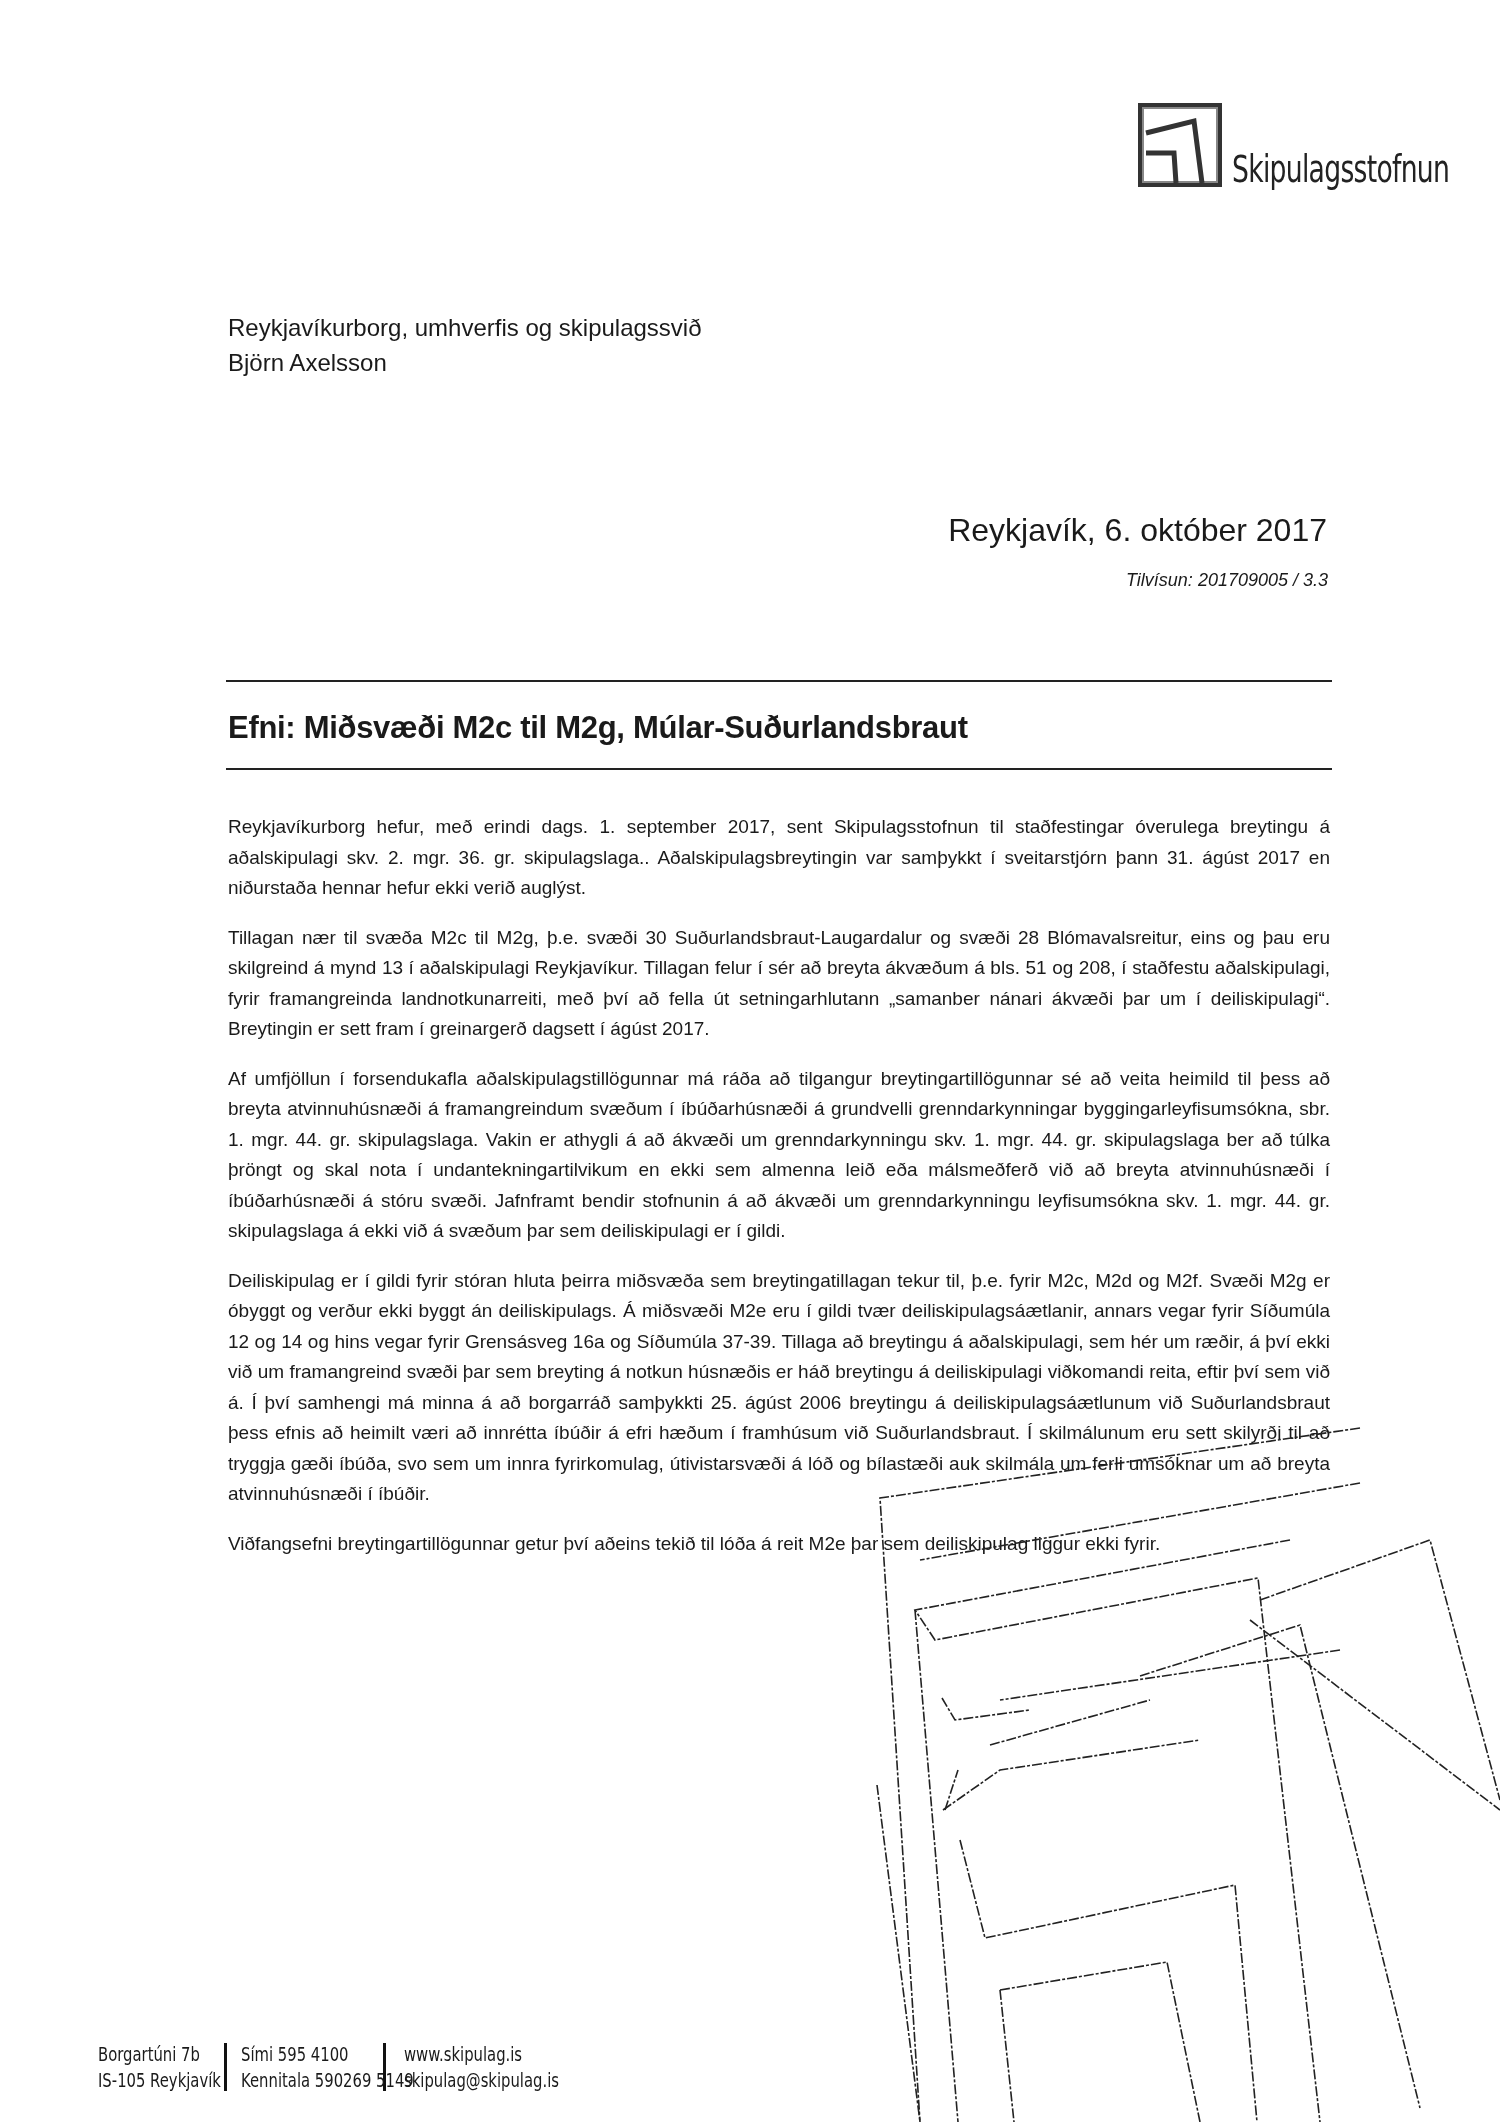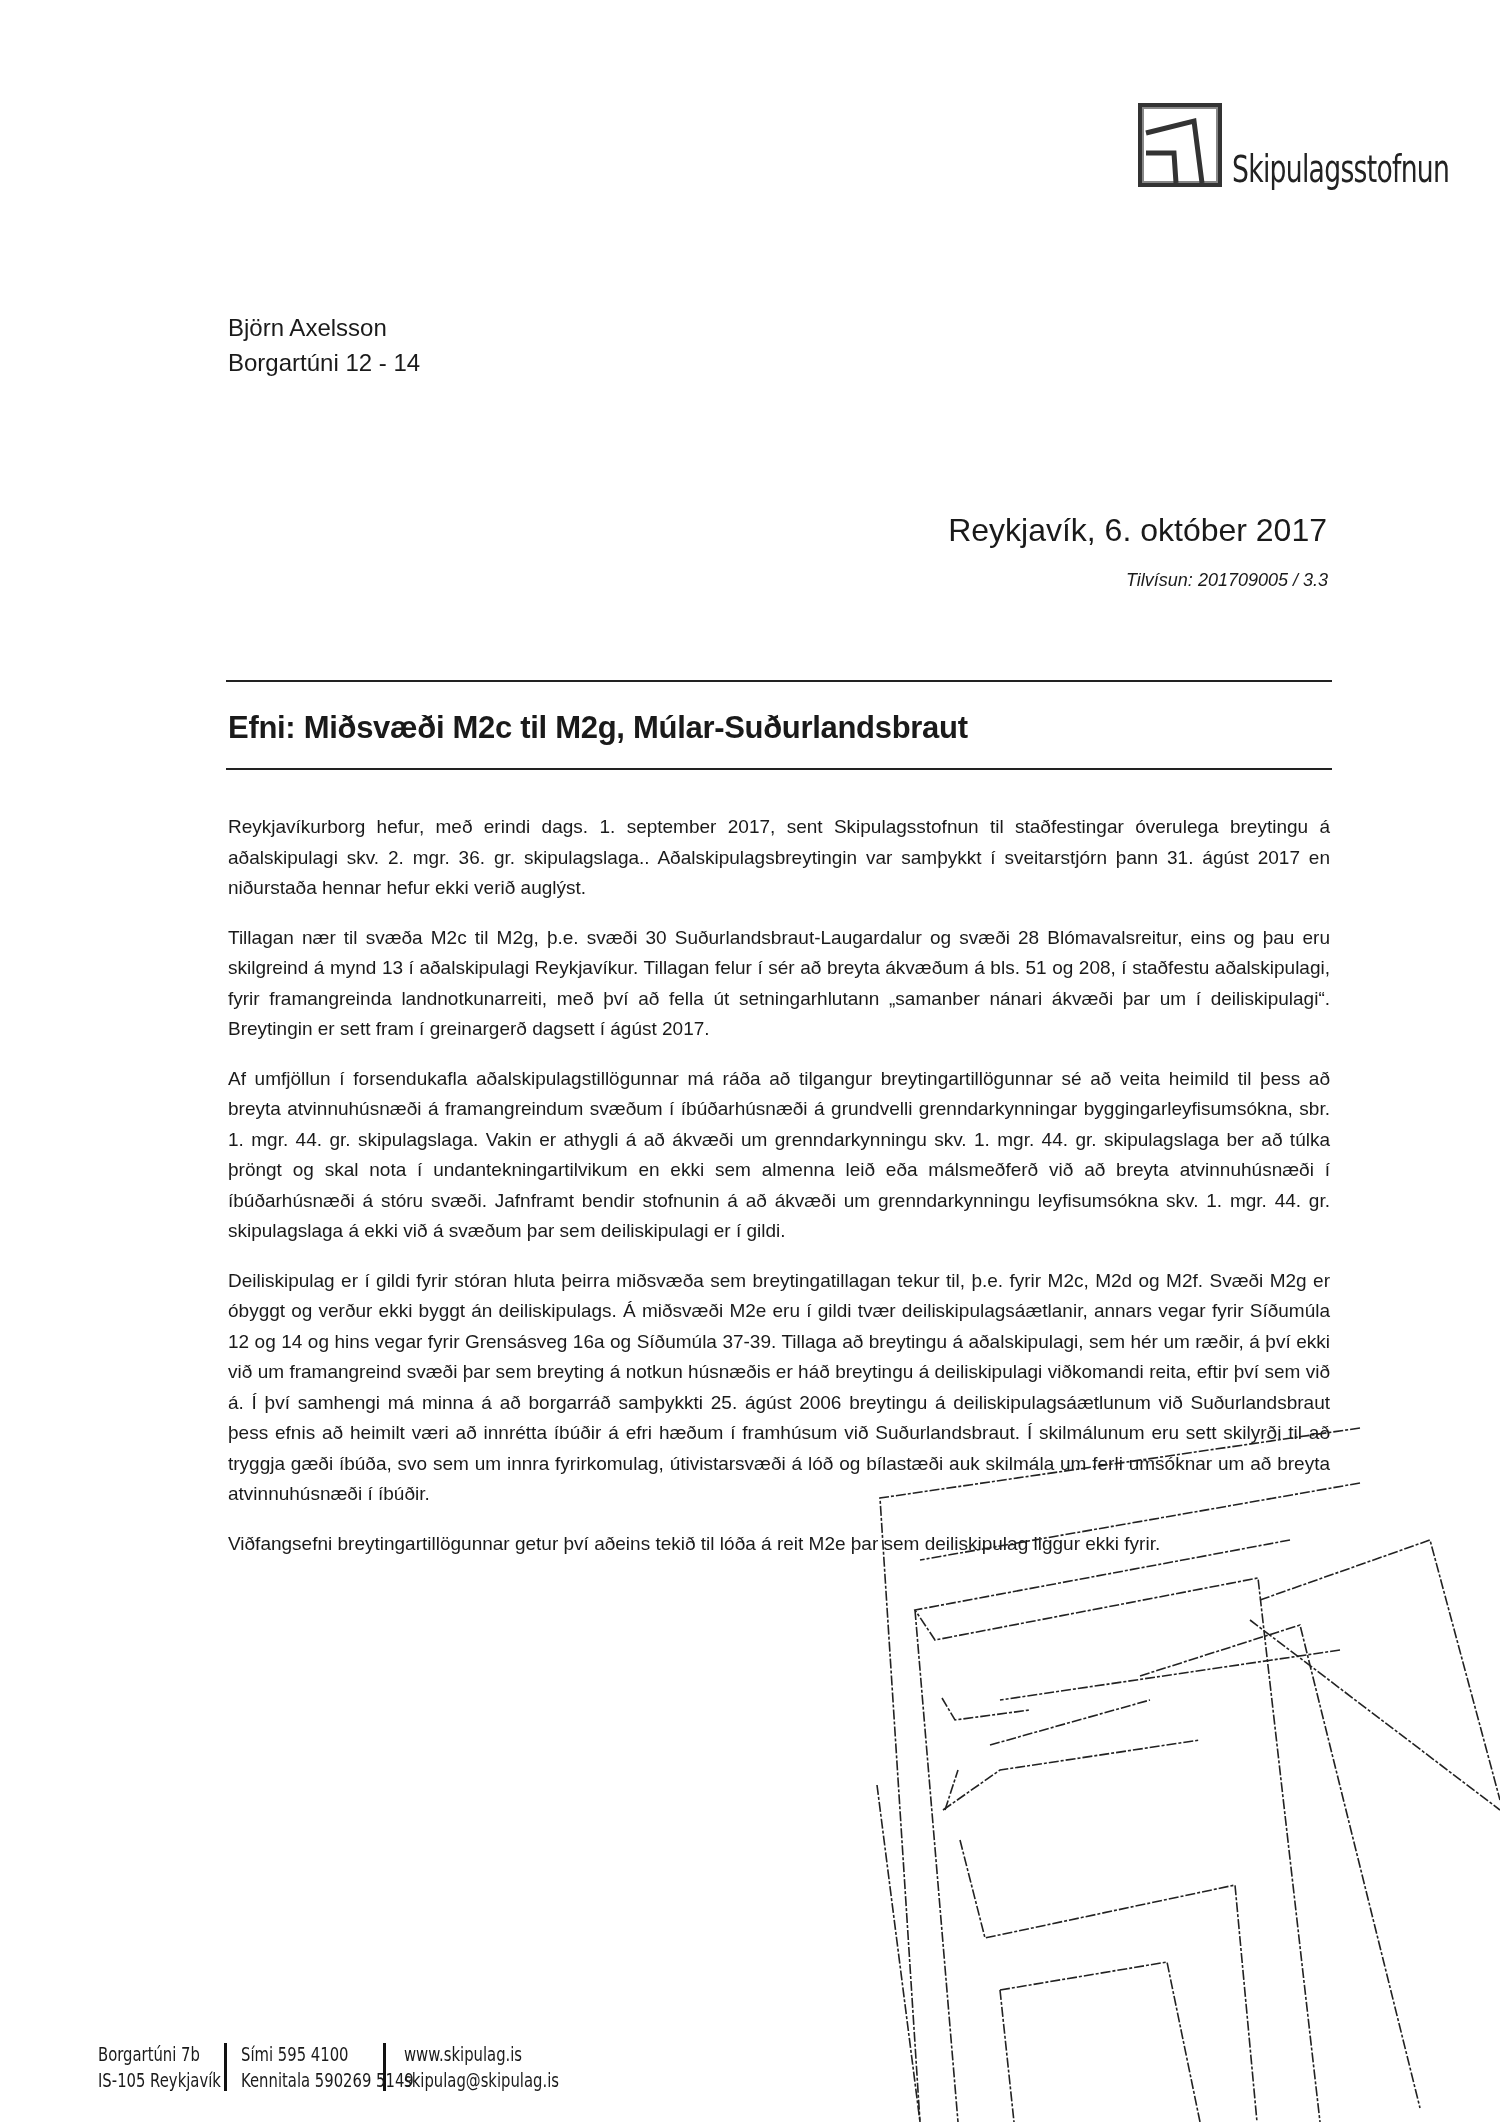--- a/index.html
+++ b/index.html
@@ -30,22 +30,22 @@
   <svg class="logo-mark" viewBox="0 0 84 84">
     <rect x="2" y="2" width="80" height="80" fill="none" stroke="#333" stroke-width="4"></rect>
     <rect x="5" y="5" width="74" height="74" fill="none" stroke="#888" stroke-width="2"></rect>
     <polyline points="8,30 56,18 64,80" fill="none" stroke="#333" stroke-width="5"></polyline>
     <polyline points="8,50 36,50 38,80" fill="none" stroke="#333" stroke-width="5"></polyline>
   </svg>
   <span class="logo-text">Skipulagsstofnun</span>
 </div>
 
 <div class="recipient">
+  <div>Reykjavíkurborg, umhverfis og skipulagssvið</div>
   <div>Björn Axelsson</div>
-  <div>Borgartúni 12 - 14</div>
 </div>
 
 <div class="date">Reykjavík, 6. október 2017</div>
 <div class="ref">Tilvísun: 201709005 / 3.3</div>
 
 <div class="rule" style="top:680px;"></div>
 <div class="subject">Efni:  Miðsvæði M2c til M2g, Múlar-Suðurlandsbraut</div>
 <div class="rule" style="top:768px;"></div>
 
 <div class="body">

